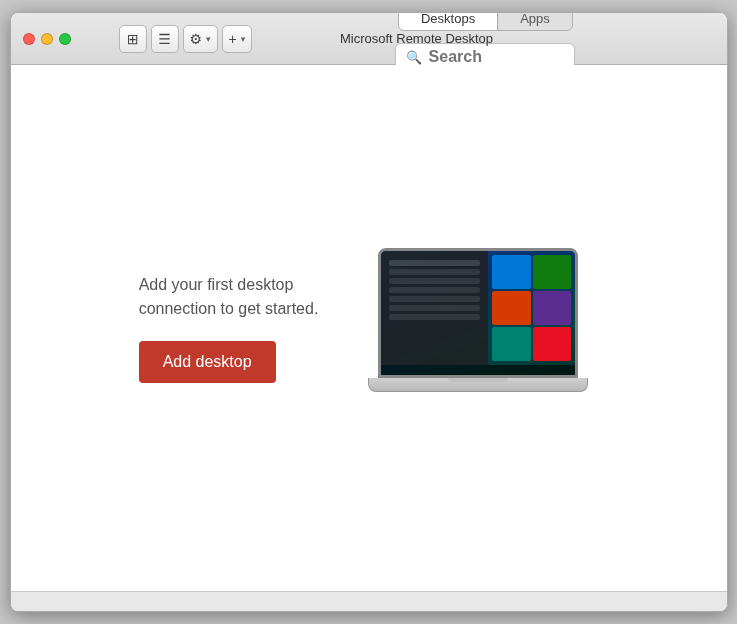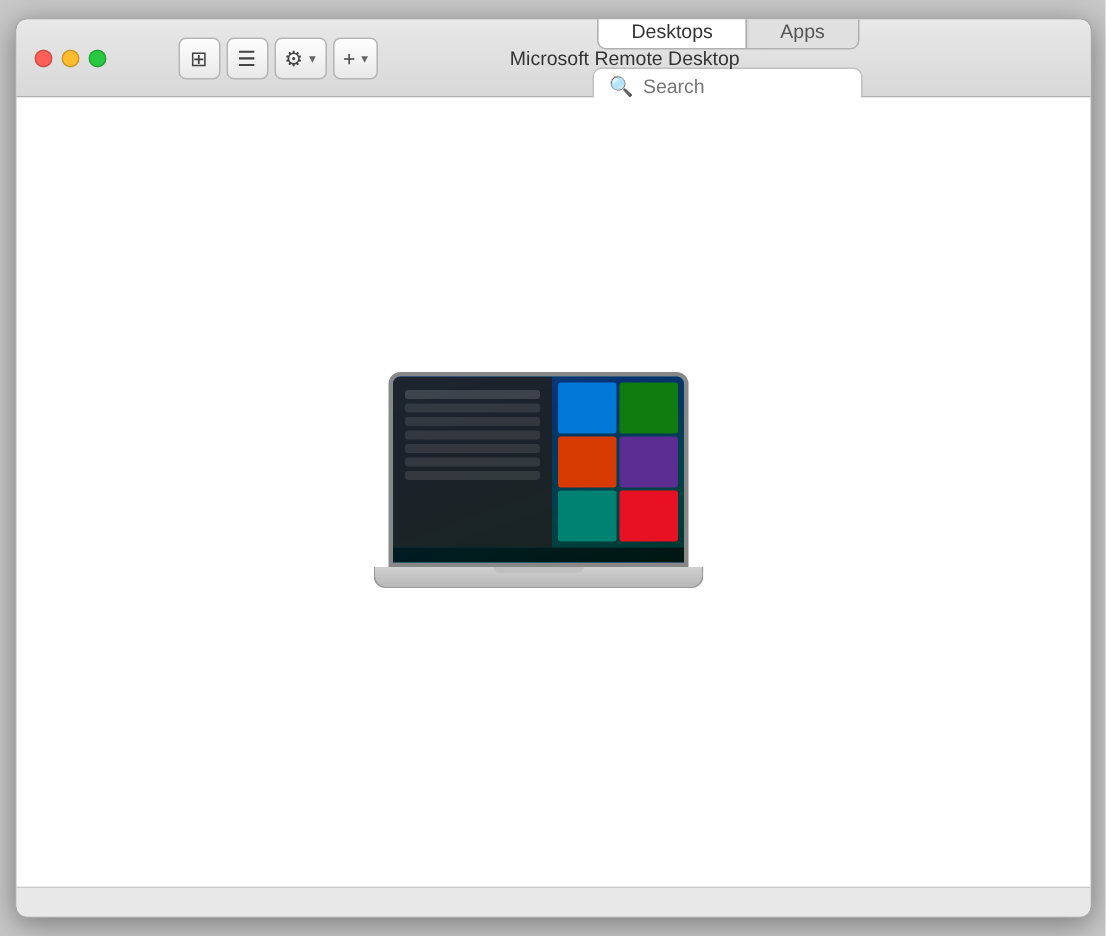--- a/index.html
+++ b/index.html
@@ -136,23 +136,24 @@
 
     .search-icon-svg {
       color: #aaa;
       font-size: 13px;
     }
 
     .search-input {
       border: none;
       outline: none;
       background: transparent;
-      font-size: 13px;
+      font-size: 16px;
       color: #333;
       width: 100%;
+      font-weight: bold;
     }
 
     
     .toolbar-items {
       display: flex;
       align-items: center;
       width: 100%;
       gap: 4px;
     }
 
@@ -348,20 +349,26 @@
         <div class="search-box">
           <span class="search-icon-svg">🔍</span>
           <input class="search-input" type="text" placeholder="Search" style="">
         </div>
       </div>
     </div>
   </div>
 
   <div class="content">
     <div class="empty-state">
+      <div class="empty-text">
+        <div class="empty-message">
+          Add your first desktop<br>connection to get started.
+        </div>
+        <button class="add-desktop-btn">Add desktop</button>
+      </div>
 
       <div class="laptop-illustration">
         <div class="laptop-screen">
           <div class="screen-content">
             <div class="win-bg"></div>
             <div class="win-start-menu">
 
               <div style="padding:6px 4px; flex:1;">
                 <div style="height:6px; background:rgba(255,255,255,0.15); border-radius:2px; margin:3px 4px;"></div>
                 <div style="height:6px; background:rgba(255,255,255,0.1); border-radius:2px; margin:3px 4px;"></div>

